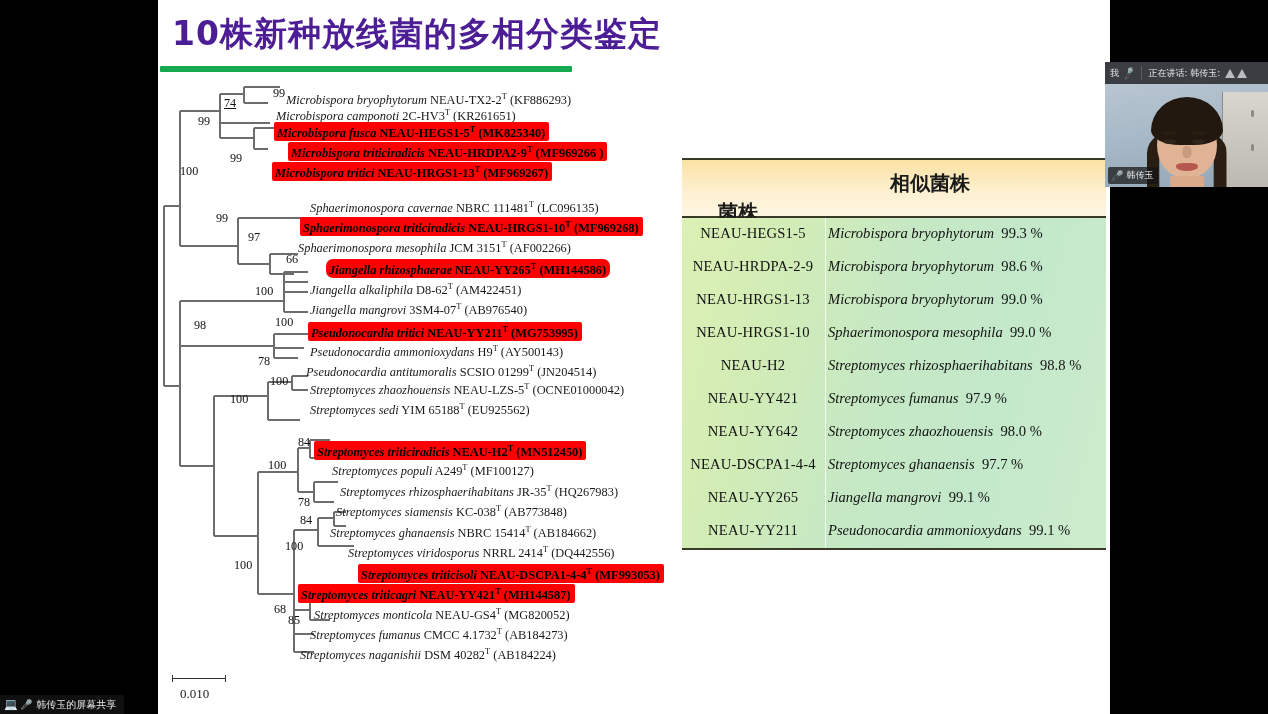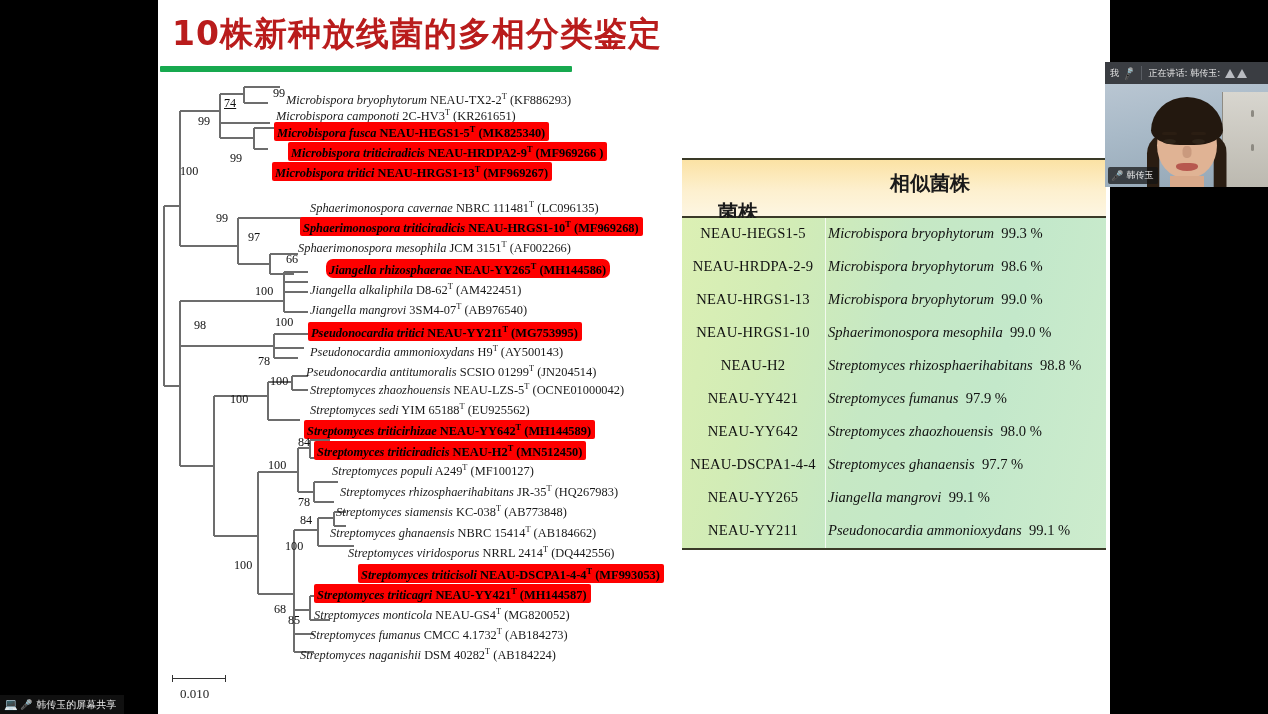--- a/index.html
+++ b/index.html
@@ -3,21 +3,21 @@
 <meta charset="utf-8">
 <style>
   html,body{margin:0;padding:0;background:#000;}
   body{width:1268px;height:714px;overflow:hidden;font-family:"Liberation Serif",serif;}
   #root{position:relative;width:1268px;height:714px;background:#000;}
 
   
   .slide{position:absolute;left:158px;top:0;width:952px;height:714px;background:#fff;overflow:hidden;}
 
   .slide-title{position:absolute;left:14px;top:12px;font-family:"DejaVu Sans",sans-serif;
-    font-size:33px;font-weight:600;color:#b91c1c;letter-spacing:1px;white-space:nowrap;}
+    font-size:33px;font-weight:600;color:#4c1d95;letter-spacing:1px;white-space:nowrap;}
   .title-rule{position:absolute;left:2px;top:66px;width:412px;height:6px;background:#17a94f;border-radius:1px;}
 
   
   .tree{position:absolute;left:0px;top:86px;width:540px;height:600px;}
   .tree svg{position:absolute;left:0;top:0;}
   .leaf{position:absolute;font-family:"Liberation Serif",serif;font-size:12.4px;color:#1a1a1a;
         white-space:nowrap;line-height:13px;}
   .leaf .gen{font-style:italic;}
   .leaf.hl{background:#fe0000;color:#000;font-weight:bold;padding:1px 4px 1px 3px;border-radius:2px;}
   .leaf.hl .gen{font-style:italic;font-weight:bold;}
@@ -189,29 +189,28 @@
       <div class="leaf hl" style="left:142px;top:131px;"><span class="gen">Sphaerimonospora triticiradicis</span><span> NEAU-HRGS1-10</span><span class="sup">T</span><span> (MF969268)</span></div>
       <div class="leaf" style="left:140px;top:152px;"><span class="gen">Sphaerimonospora mesophila</span><span> JCM 3151</span><span class="sup">T</span><span> (AF002266)</span></div>
       <div class="leaf hl" style="left:168px;top:173px;border-radius:7px;"><span class="gen">Jiangella rhizosphaerae</span><span> NEAU-YY265</span><span class="sup">T</span><span> (MH144586)</span></div>
       <div class="leaf" style="left:152px;top:194px;"><span class="gen">Jiangella alkaliphila</span><span> D8-62</span><span class="sup">T</span><span> (AM422451)</span></div>
       <div class="leaf" style="left:152px;top:214px;"><span class="gen">Jiangella mangrovi</span><span> 3SM4-07</span><span class="sup">T</span><span> (AB976540)</span></div>
       <div class="leaf hl" style="left:150px;top:236px;"><span class="gen">Pseudonocardia tritici</span><span> NEAU-YY211</span><span class="sup">T</span><span> (MG753995)</span></div>
       <div class="leaf" style="left:152px;top:256px;"><span class="gen">Pseudonocardia ammonioxydans</span><span> H9</span><span class="sup">T</span><span> (AY500143)</span></div>
       <div class="leaf" style="left:148px;top:276px;"><span class="gen">Pseudonocardia antitumoralis</span><span> SCSIO 01299</span><span class="sup">T</span><span> (JN204514)</span></div>
       <div class="leaf" style="left:152px;top:294px;"><span class="gen">Streptomyces zhaozhouensis</span><span> NEAU-LZS-5</span><span class="sup">T</span><span> (OCNE01000042)</span></div>
       <div class="leaf" style="left:152px;top:314px;"><span class="gen">Streptomyces sedi</span><span> YIM 65188</span><span class="sup">T</span><span> (EU925562)</span></div>
-      <div class="leaf hl" style="left:146px;top:334px;"><span class="gen">Streptomyces triticirhizae</span><span> NEAU-YY642</span><span class="sup">T</span><span> (MH144589)</span></div>
       <div class="leaf hl" style="left:156px;top:355px;"><span class="gen">Streptomyces triticiradicis</span><span> NEAU-H2</span><span class="sup">T</span><span> (MN512450)</span></div>
       <div class="leaf" style="left:174px;top:375px;"><span class="gen">Streptomyces populi</span><span> A249</span><span class="sup">T</span><span> (MF100127)</span></div>
       <div class="leaf" style="left:182px;top:396px;"><span class="gen">Streptomyces rhizosphaerihabitans</span><span> JR-35</span><span class="sup">T</span><span> (HQ267983)</span></div>
       <div class="leaf" style="left:178px;top:416px;"><span class="gen">Streptomyces siamensis</span><span> KC-038</span><span class="sup">T</span><span> (AB773848)</span></div>
       <div class="leaf" style="left:172px;top:437px;"><span class="gen">Streptomyces ghanaensis</span><span> NBRC 15414</span><span class="sup">T</span><span> (AB184662)</span></div>
       <div class="leaf" style="left:190px;top:457px;"><span class="gen">Streptomyces viridosporus</span><span> NRRL 2414</span><span class="sup">T</span><span> (DQ442556)</span></div>
       <div class="leaf hl" style="left:200px;top:478px;"><span class="gen">Streptomyces triticisoli</span><span> NEAU-DSCPA1-4-4</span><span class="sup">T</span><span> (MF993053)</span></div>
-      <div class="leaf hl" style="left:156px;top:498px;"><span class="gen">Streptomyces triticagri</span><span> NEAU-YY421</span><span class="sup">T</span><span> (MH144587)</span></div>
+      <div class="leaf hl" style="left:140px;top:498px;"><span class="gen">Streptomyces triticagri</span><span> NEAU-YY421</span><span class="sup">T</span><span> (MH144587)</span></div>
       <div class="leaf" style="left:156px;top:519px;"><span class="gen">Streptomyces monticola</span><span> NEAU-GS4</span><span class="sup">T</span><span> (MG820052)</span></div>
       <div class="leaf" style="left:152px;top:539px;"><span class="gen">Streptomyces fumanus</span><span> CMCC 4.1732</span><span class="sup">T</span><span> (AB184273)</span></div>
       <div class="leaf" style="left:142px;top:559px;"><span class="gen">Streptomyces naganishii</span><span> DSM 40282</span><span class="sup">T</span><span> (AB184224)</span></div>
 
       <div class="boot" style="left:115px;top:0px;">99</div>
       <div class="boot" style="left:66px;top:10px;text-decoration:underline;">74</div>
       <div class="boot" style="left:40px;top:28px;">99</div>
       <div class="boot" style="left:72px;top:65px;">99</div>
       <div class="boot" style="left:22px;top:78px;">100</div>
       <div class="boot" style="left:58px;top:125px;">99</div>

